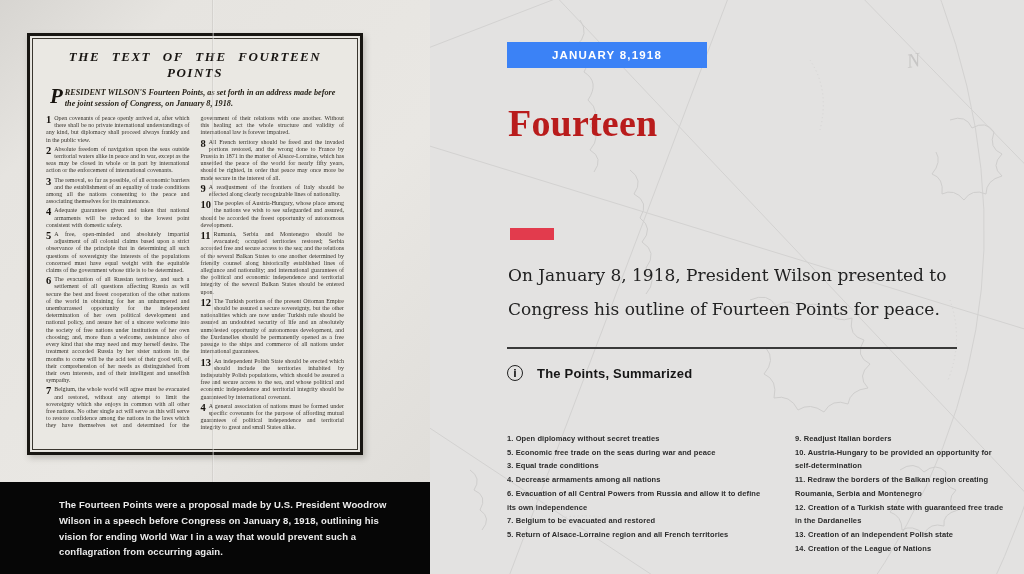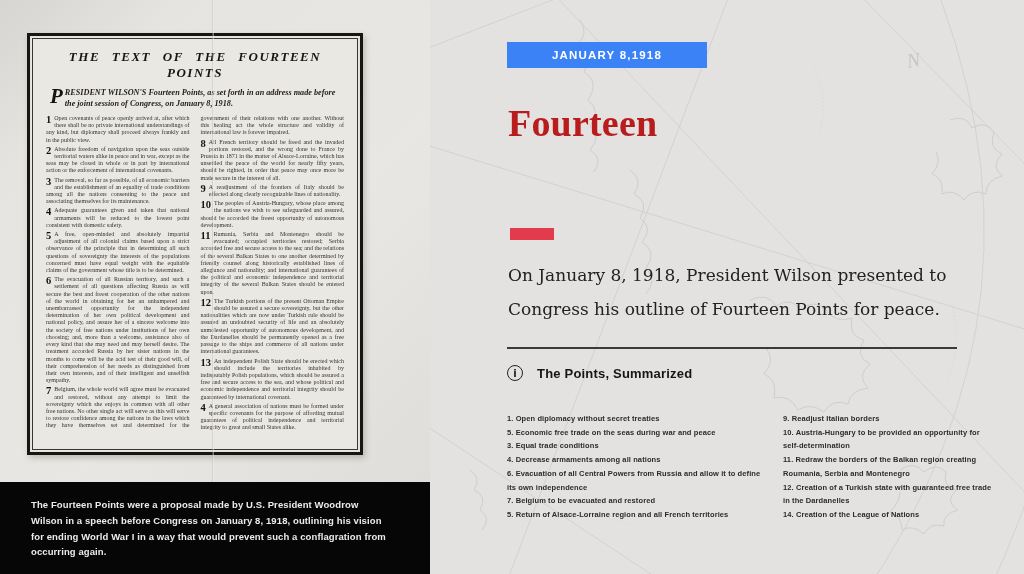--- a/index.html
+++ b/index.html
@@ -22,42 +22,42 @@
     font-size:8.2px; line-height:10.5px; color:#262219; margin:7px 4px 6px 4px; }
   .dropcap { float:left; font-size:21px; line-height:17px; font-weight:bold; font-style:italic;
     margin:0 2px 0 0; color:#17130e; }
   .doc-body { height:342px; overflow:hidden; columns:2; column-gap:11px;
     font-family:"Liberation Serif", serif; font-size:6px; line-height:7.2px;
     text-align:justify; color:#36322b; }
   .doc-item { margin-bottom:2px; }
   .doc-num { float:left; font-weight:bold; font-size:10.5px; line-height:9px;
     margin-right:3px; color:#17130e; font-family:"Liberation Serif", serif; }
   .caption-box { position:absolute; left:0; bottom:0; width:430px; height:92px;
-    padding:15px 38px 0 31px; z-index:4; }
+    padding:15px 38px 0 59px; z-index:4; }
   .caption-box p { font-size:9.5px; line-height:15.8px; font-weight:bold;
     color:#ececec; letter-spacing:.1px; }
 
   
   .right-pane { position:relative; flex:1; height:574px; background:#e3e2e1; overflow:hidden; }
   .map-bg { position:absolute; inset:0; width:100%; height:100%; }
   .badge { position:absolute; left:77px; top:42px; width:200px; height:26px;
     display:flex; align-items:center; justify-content:center;
     color:#ffffff; font-size:11.5px; font-weight:bold; letter-spacing:1.2px; }
   .title { position:absolute; left:78px; top:99px; font-family:Liberation Serif, serif;
     font-weight:bold; font-size:38px; line-height:49px; color:#b91c1c; letter-spacing:.2px; }
   .redbar { position:absolute; left:80px; top:228px; width:44px; height:12px; }
   .desc { position:absolute; left:78px; top:258px; width:440px;
     font-family:"DejaVu Serif","Liberation Serif",serif; font-size:17px; line-height:34px; color:#222; }
   .divider { position:absolute; left:77px; top:347px; width:450px; height:0; border-top:2px solid #3a3a3a; }
   .section-header { position:absolute; left:77px; top:365px; display:flex; align-items:center; gap:14px; }
   .info-icon { width:16px; height:16px; border:1.6px solid #222; border-radius:50%;
     display:flex; align-items:center; justify-content:center;
     font-size:10px; font-weight:bold; color:#222; font-family:"DejaVu Sans",sans-serif; }
   .section-label { font-size:13px; font-weight:bold; color:#161616; letter-spacing:.2px; }
-  .cols { position:absolute; left:77px; top:412px; display:flex; gap:16px; }
+  .cols { position:absolute; left:77px; top:432px; display:flex; gap:28px; }
   .col-left  { width:260px; }
   .col-right { width:212px; }
   .pt { font-size:7.5px; line-height:13.7px; font-weight:bold; color:#2b2b2b; letter-spacing:.1px; }
 </style>
 </head>
 <body>
 
 <div class="stage">
 
   <div class="left-pane">
@@ -167,18 +167,19 @@
       <div class="col col-right">
 
           <div class="pt">9. Readjust Italian borders</div>
 
           <div class="pt">10. Austria-Hungary to be provided an opportunity for self-determination</div>
 
           <div class="pt">11. Redraw the borders of the Balkan region creating Roumania, Serbia and Montenegro</div>
 
           <div class="pt">12. Creation of a Turkish state with guaranteed free trade in the Dardanelles</div>
 
+          <div class="pt">13. Creation of an independent Polish state</div>
 
           <div class="pt">14. Creation of the League of Nations</div>
         </div>
     </div>
   </div>
 </div>
 
 </body></html>

